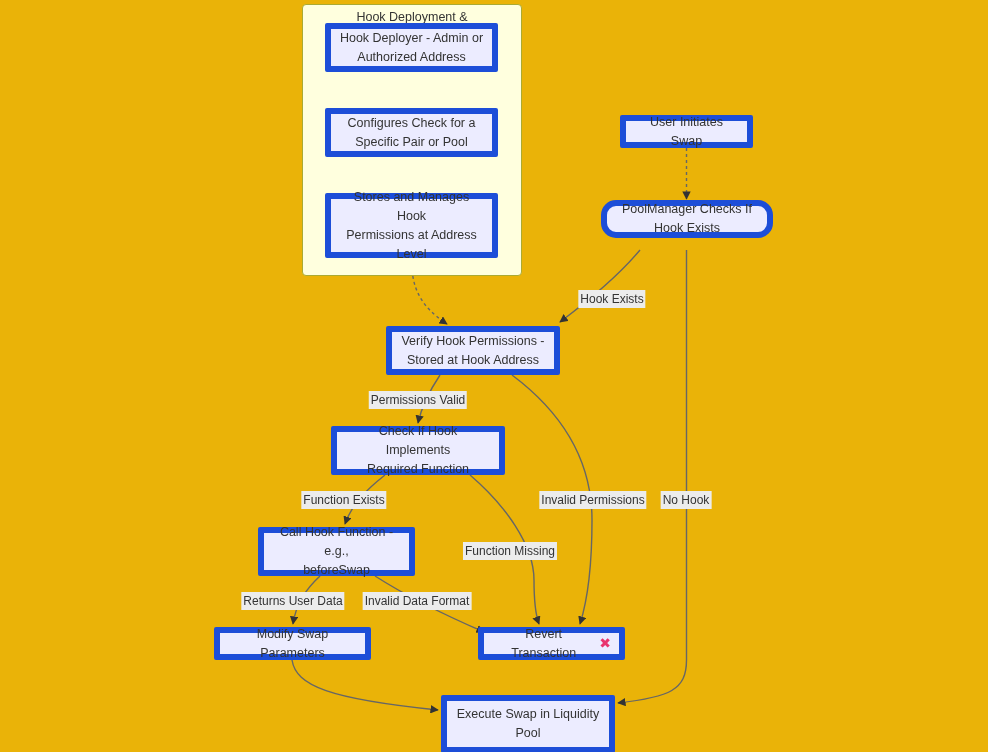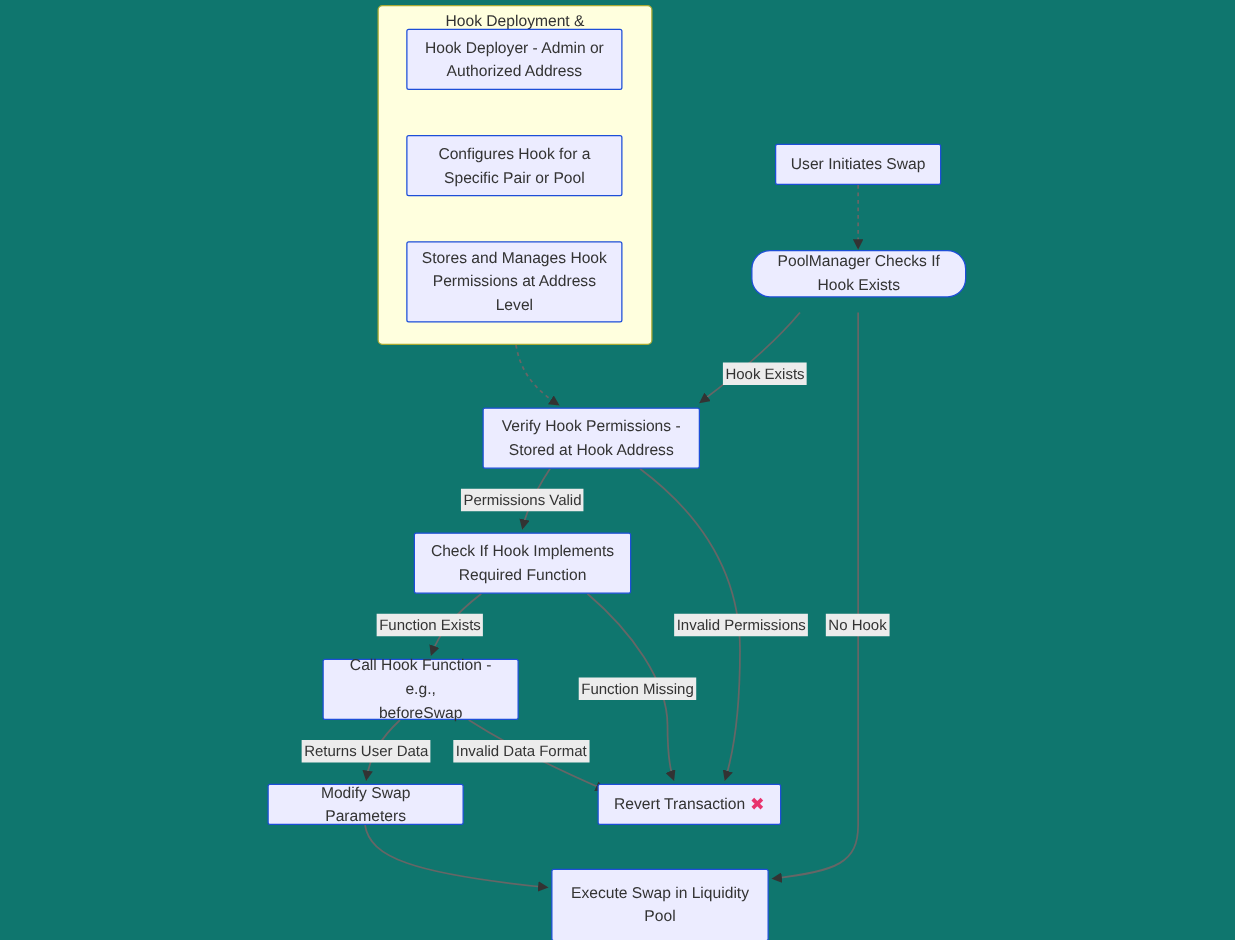--- a/index.html
+++ b/index.html
@@ -7,21 +7,21 @@
     padding: 0;
     background: #ffffff;
   }
   body {
     font-family: "Liberation Sans", sans-serif;
   }
   #canvas {
     position: relative;
     width: 988px;
     height: 752px;
-    background: #0f766e;
+    background: #eab308;
     overflow: hidden;
   }
   #edges {
     position: absolute;
     left: 0;
     top: 0;
     width: 988px;
     height: 752px;
     pointer-events: none;
   }
@@ -43,21 +43,21 @@
     font-size: 12.5px;
     color: #333333;
     line-height: 15px;
   }
 
   
   .node {
     position: absolute;
     box-sizing: border-box;
     background: #ececff;
-    border: 1px solid #1d4ed8;
+    border: 6px solid #1d4ed8;
     border-radius: 2px;
     display: flex;
     align-items: center;
     justify-content: center;
     text-align: center;
     font-size: 12.5px;
     color: #333333;
     line-height: 19px;
     padding: 2px 8px;
     white-space: pre-line;
@@ -118,21 +118,21 @@
 
   <div class="cluster" id="cluster-box" style="left: 302px; top: 4px; width: 220px; height: 272px;">
     <div class="cluster-title">Hook Deployment &amp;</div>
   </div>
 
   <div class="node" id="n0" style="left: 325px; top: 23px; width: 173px; height: 49px;">
     <span>Hook Deployer - Admin or
 Authorized Address</span>
   </div>
   <div class="node" id="n1" style="left: 325px; top: 108px; width: 173px; height: 49px;">
-    <span>Configures Hook for a
+    <span>Configures Check for a
 Specific Pair or Pool</span>
   </div>
   <div class="node" id="n2" style="left: 325px; top: 193px; width: 173px; height: 65px;">
     <span>Stores and Manages Hook
 Permissions at Address
 Level</span>
   </div>
   <div class="node" id="n3" style="left: 620px; top: 115px; width: 133px; height: 33px;">
     <span>User Initiates Swap</span>
   </div>

